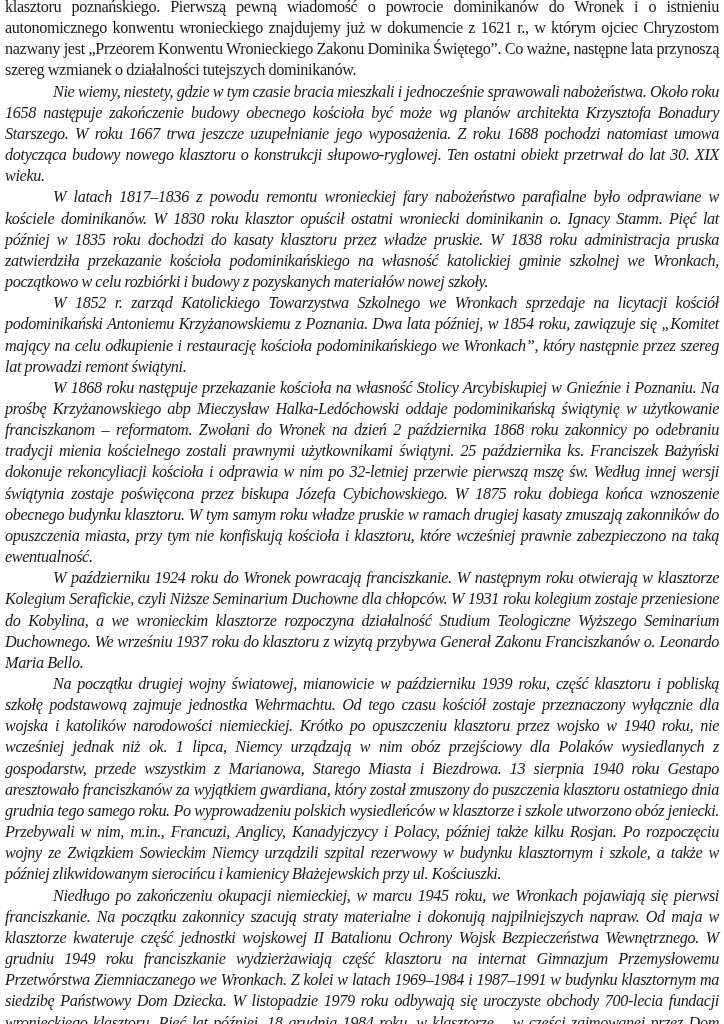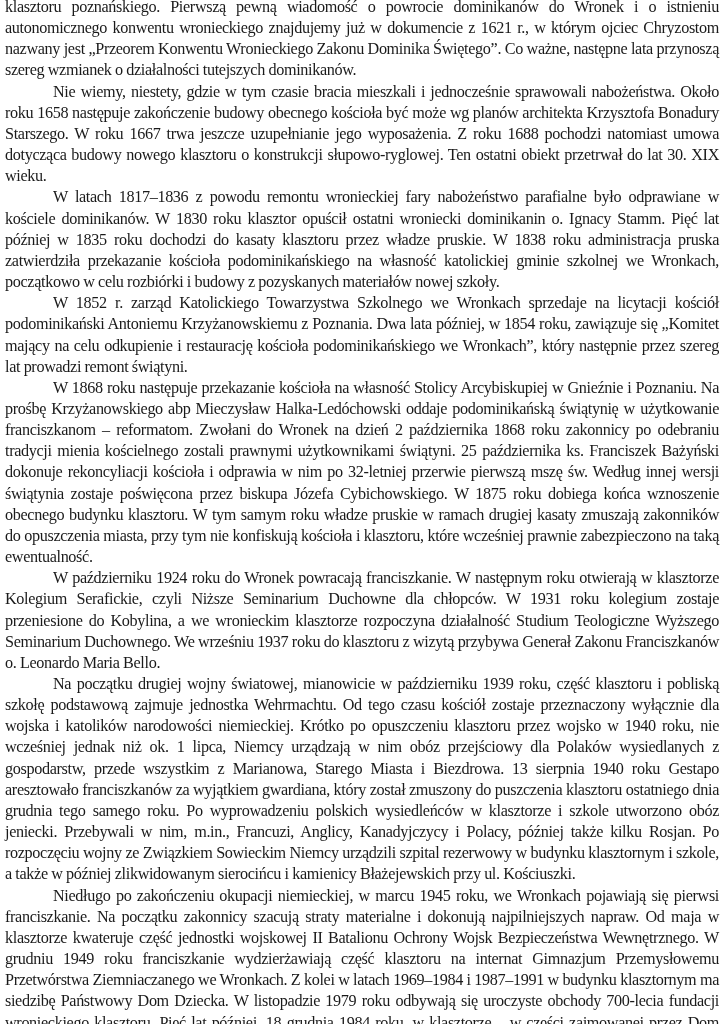--- a/index.html
+++ b/index.html
@@ -11,21 +11,21 @@
     width: 714px;
     font-family: "Liberation Serif", serif;
     font-size: 16.2px;
     line-height: 21.15px;
     color: #1a1a1a;
     text-align: justify;
     letter-spacing: -0.35px;
     word-spacing: -0.2px;
   }
   .page p { margin: 0; }
-  .page p.indent { text-indent: 48px; }
+  .page p.indent { text-indent: 48px; font-style: italic; }
   .page p.cont { text-indent: 0; }
 </style>
 </head>
 <body>
 
 <div class="page">
   <p class="cont">klasztoru poznańskiego. Pierwszą pewną wiadomość o powrocie dominikanów do Wronek i o istnieniu autonomicznego konwentu wronieckiego znajdujemy już w dokumencie z 1621 r., w którym ojciec Chryzostom nazwany jest „Przeorem Konwentu Wronieckiego Zakonu Dominika Świętego”. Co ważne, następne lata przynoszą szereg wzmianek o działalności tutejszych dominikanów.</p>
   <p class="indent">Nie wiemy, niestety, gdzie w tym czasie bracia mieszkali i jednocześnie sprawowali nabożeństwa. Około roku 1658 następuje zakończenie budowy obecnego kościoła być może wg planów architekta Krzysztofa Bonadury Starszego. W roku 1667 trwa jeszcze uzupełnianie jego wyposażenia. Z roku 1688 pochodzi natomiast umowa dotycząca budowy nowego klasztoru o konstrukcji słupowo-ryglowej. Ten ostatni obiekt przetrwał do lat 30. XIX wieku.</p>
   <p class="indent">W latach 1817–1836 z powodu remontu wronieckiej fary nabożeństwo parafialne było odprawiane w kościele dominikanów. W 1830 roku klasztor opuścił ostatni wroniecki dominikanin o. Ignacy Stamm. Pięć lat później w 1835 roku dochodzi do kasaty klasztoru przez władze pruskie. W 1838 roku administracja pruska zatwierdziła przekazanie kościoła podominikańskiego na własność katolickiej gminie szkolnej we Wronkach, początkowo w celu rozbiórki i budowy z pozyskanych materiałów nowej szkoły.</p>
   <p class="indent">W 1852 r. zarząd Katolickiego Towarzystwa Szkolnego we Wronkach sprzedaje na licytacji kościół podominikański Antoniemu Krzyżanowskiemu z Poznania. Dwa lata później, w 1854 roku, zawiązuje się „Komitet mający na celu odkupienie i restaurację kościoła podominikańskiego we Wronkach”, który następnie przez szereg lat prowadzi remont świątyni.</p>

